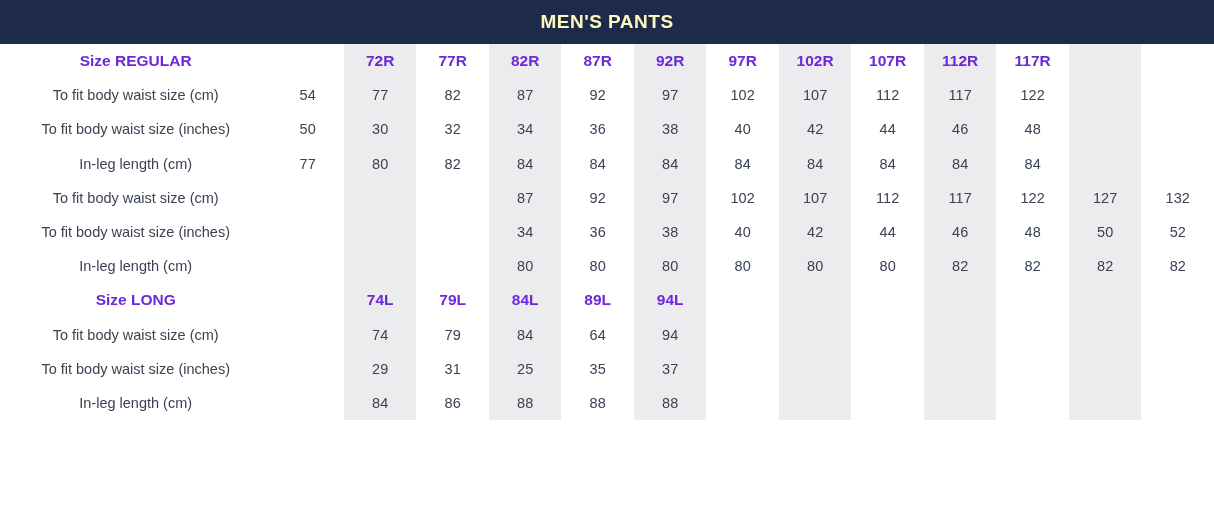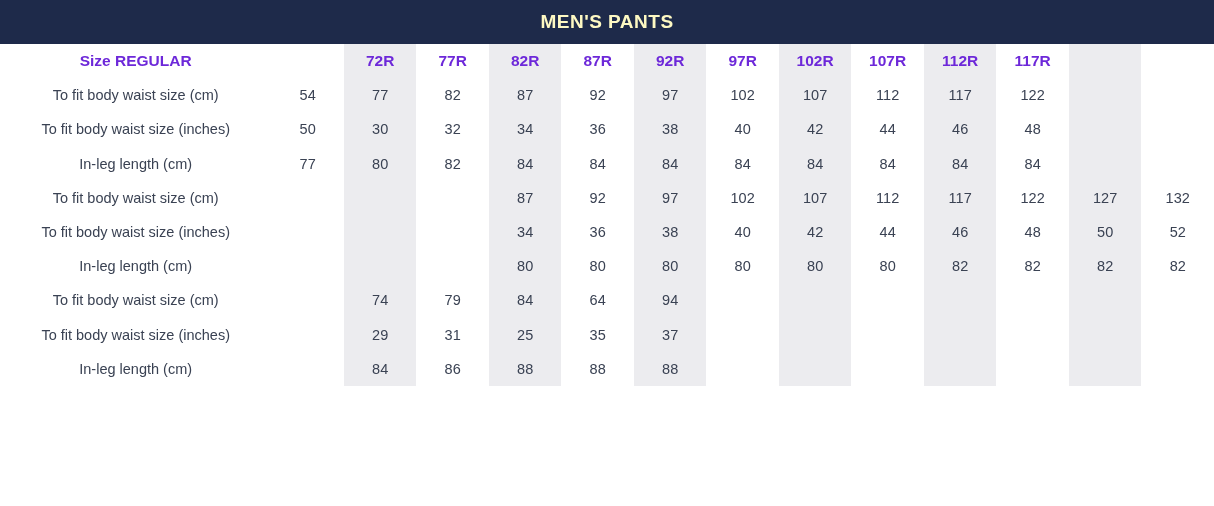--- a/index.html
+++ b/index.html
@@ -198,20 +198,36 @@
           <td>80</td>
           <td class="shaded">80</td>
           <td>80</td>
           <td class="shaded">80</td>
           <td>80</td>
           <td class="shaded">82</td>
           <td>82</td>
           <td class="shaded">82</td>
           <td>82</td>
         </tr>
+        <tr class="section-row">
+          <td class="rowlabel">Size LONG</td>
+          <td></td>
+          <td class="shaded">74L</td>
+          <td>79L</td>
+          <td class="shaded">84L</td>
+          <td>89L</td>
+          <td class="shaded">94L</td>
+          <td></td>
+          <td class="shaded"></td>
+          <td></td>
+          <td class="shaded"></td>
+          <td></td>
+          <td class="shaded"></td>
+          <td></td>
+        </tr>
         <tr>
           <td class="rowlabel">To fit body waist size (cm)</td>
           <td></td>
           <td class="shaded">74</td>
           <td>79</td>
           <td class="shaded">84</td>
           <td>64</td>
           <td class="shaded">94</td>
           <td></td>
           <td class="shaded"></td>

